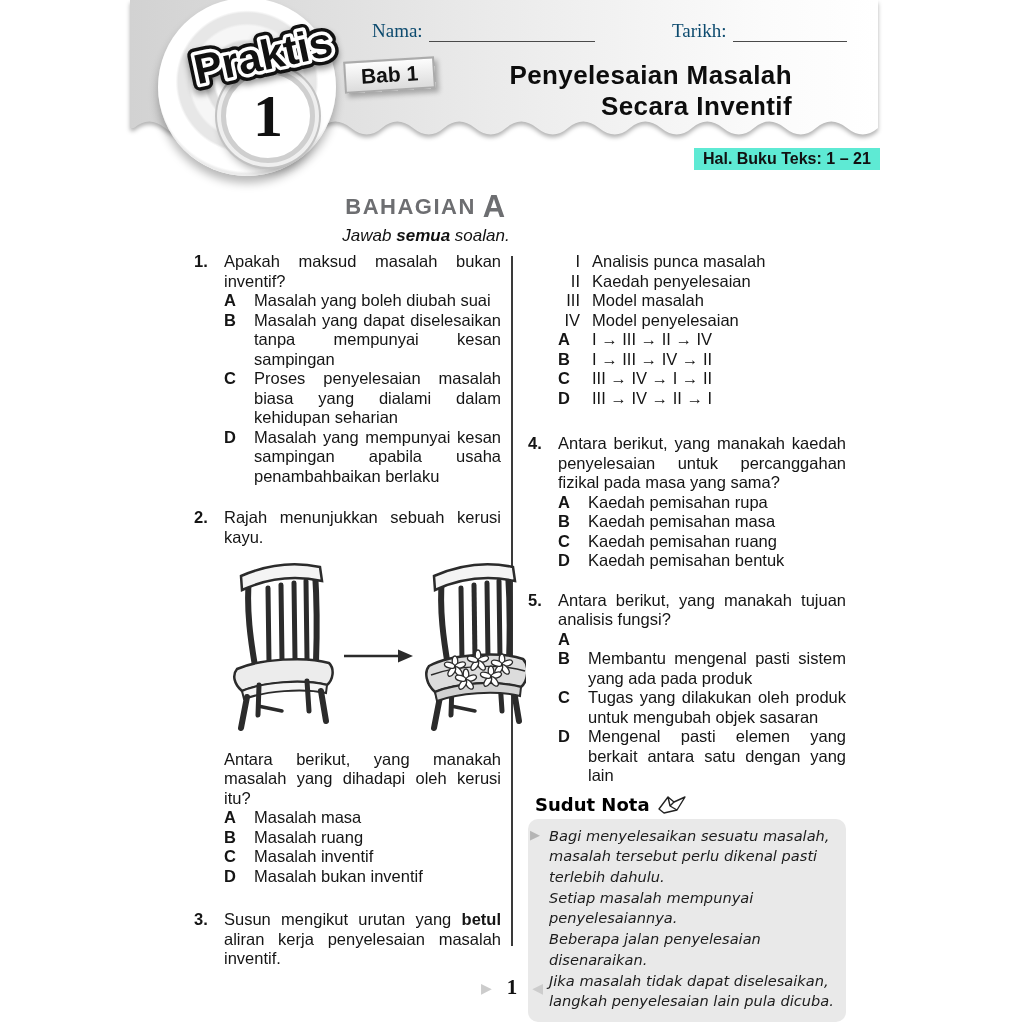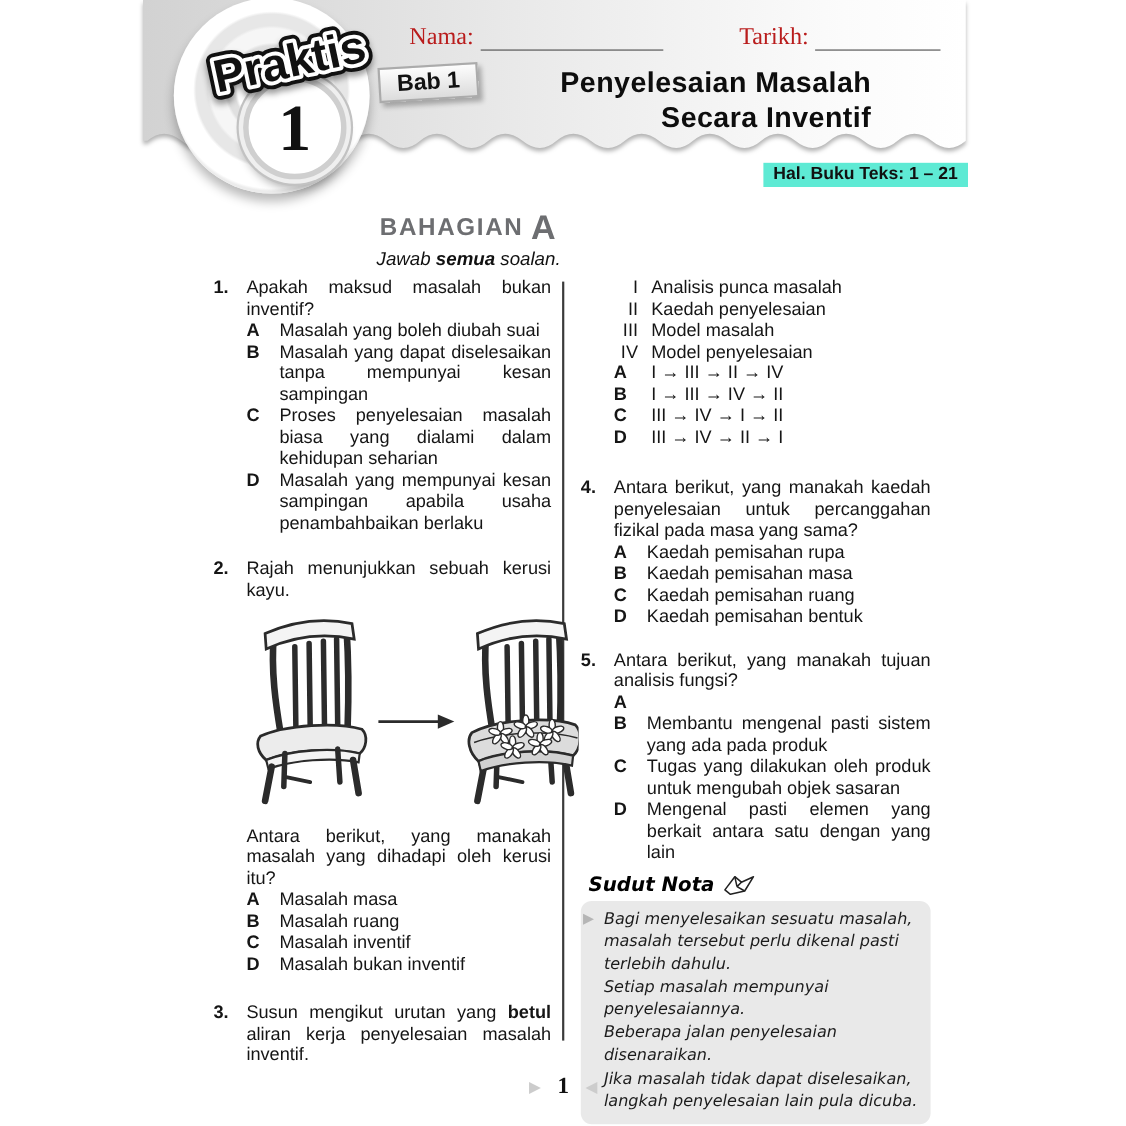--- a/index.html
+++ b/index.html
@@ -11,21 +11,21 @@
   .logo-disc{position:absolute;left:158px;top:-2px;width:178px;height:178px;border-radius:50%;
     background:radial-gradient(circle at 50% 47%,#ffffff 0 24%,#e0e0e0 26% 31%,#f6f6f6 33% 43%,
                #e7e7e7 45% 53%,#ffffff 55% 69%,#ececec 71% 77%,#ffffff 79%);
     box-shadow:0 7px 10px rgba(0,0,0,.28);}
   .praktis-svg{position:absolute;left:146px;top:8px;filter:drop-shadow(0 4px 3px rgba(0,0,0,.4));}
   .logo-num{position:absolute;left:221px;top:69px;width:84px;height:84px;border-radius:50%;
     background:#fff;border:5px solid #cfcfcf;display:flex;align-items:center;justify-content:center;
     box-shadow:0 0 0 4px #efefef,0 0 0 6px #c2c2c2,0 8px 9px rgba(0,0,0,.33);}
   .logo-num span{font-family:"Liberation Serif",serif;font-weight:700;font-size:60px;line-height:1;color:#111;}
 
-  .form-field{position:absolute;font-family:"Liberation Serif",serif;font-size:22px;color:#b91c1c;}
+  .form-field{position:absolute;font-family:"Liberation Serif",serif;font-size:19px;color:#0c4a6e;}
   .name-field{left:372px;top:20px;} .date-field{left:672px;top:20px;}
   .write-line{display:inline-block;border-bottom:1.4px solid #4a4a4a;height:18px;margin-left:6px;vertical-align:bottom;}
   .name-line{width:166px;} .date-line{width:114px;}
 
   .bab-badge{position:absolute;left:344px;top:59px;transform:rotate(-3.5deg);
     background:linear-gradient(180deg,#fdfdfd,#dcdcdc);border:2px solid #ababab;
     box-shadow:3px 4px 5px rgba(0,0,0,.28);padding:2px 15px;font-weight:700;font-size:21px;color:#111;}
   .chapter-title{position:absolute;left:448px;top:60px;width:344px;text-align:right;
     font-weight:700;font-size:26px;line-height:1.18;letter-spacing:.4px;color:#0d0d0d;}
   .textbook-badge{position:absolute;left:694px;top:148px;background:#5eead4;padding:2px 9px;
@@ -58,21 +58,21 @@
   .ritem{display:flex;}
   .r-num{width:22px;flex:none;text-align:right;margin-right:12px;}
   .r-text{flex:1;}
   .seq{display:flex;}
   .seq-letter{width:34px;flex:none;font-weight:700;}
   .roman-block{margin-left:30px;margin-bottom:26px;}
 
   
   .note{margin-top:8px;position:relative;}
   .note-title-row{display:flex;align-items:center;gap:7px;padding-left:7px;margin-bottom:3px;}
-  .note-title{font-family:"DejaVu Sans",sans-serif;font-weight:700;font-style:italic;font-size:18px;color:#000;}
+  .note-title{font-family:"DejaVu Sans",sans-serif;font-weight:700;font-size:18px;color:#000;}
   .note-body{background:#e9e9e9;border-radius:10px;padding:7px 10px 10px 21px;position:relative;}
   .note-pointer{position:absolute;left:2px;top:9px;font-size:13px;color:#b5b5b5;line-height:1;}
   .note-line{font-family:"DejaVu Sans",sans-serif;font-style:italic;font-size:14.6px;line-height:1.42;color:#1c1c1c;}
 
   
   .footer{position:absolute;left:0;top:975px;width:1024px;display:flex;justify-content:center;
           align-items:center;gap:15px;}
   .page-marker{color:#cccccc;font-size:14px;line-height:1;}
   .page-num{font-family:"Liberation Serif",serif;font-weight:700;font-size:21px;color:#111;}
 </style>

